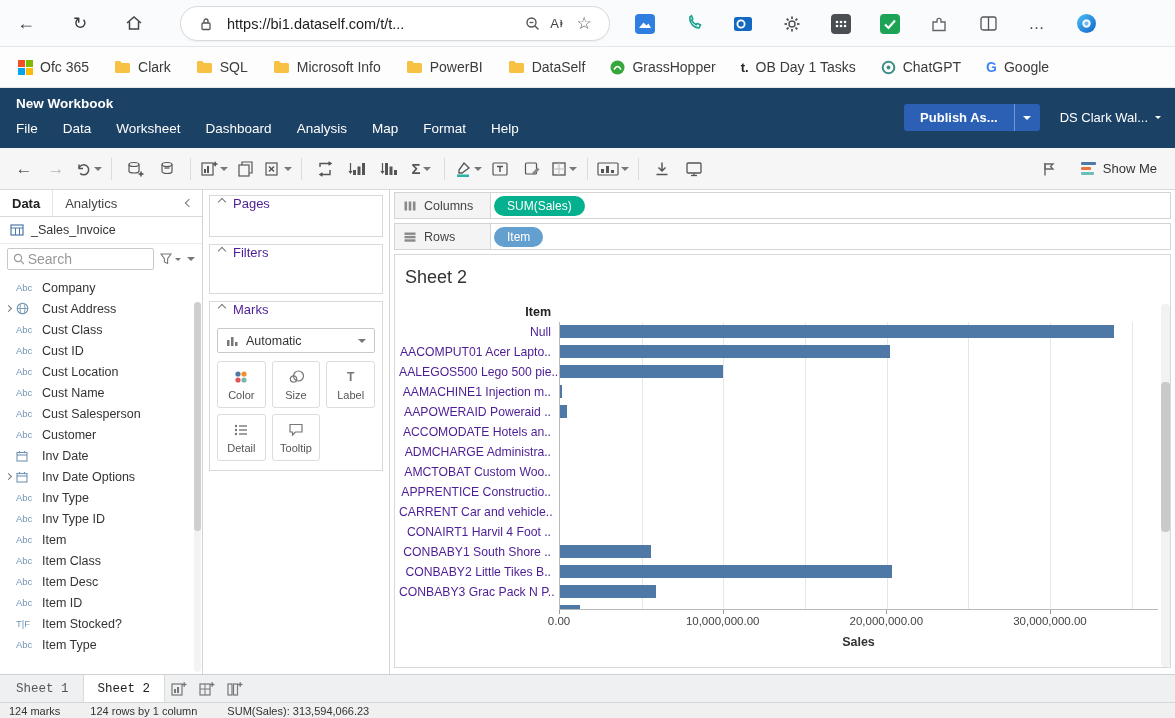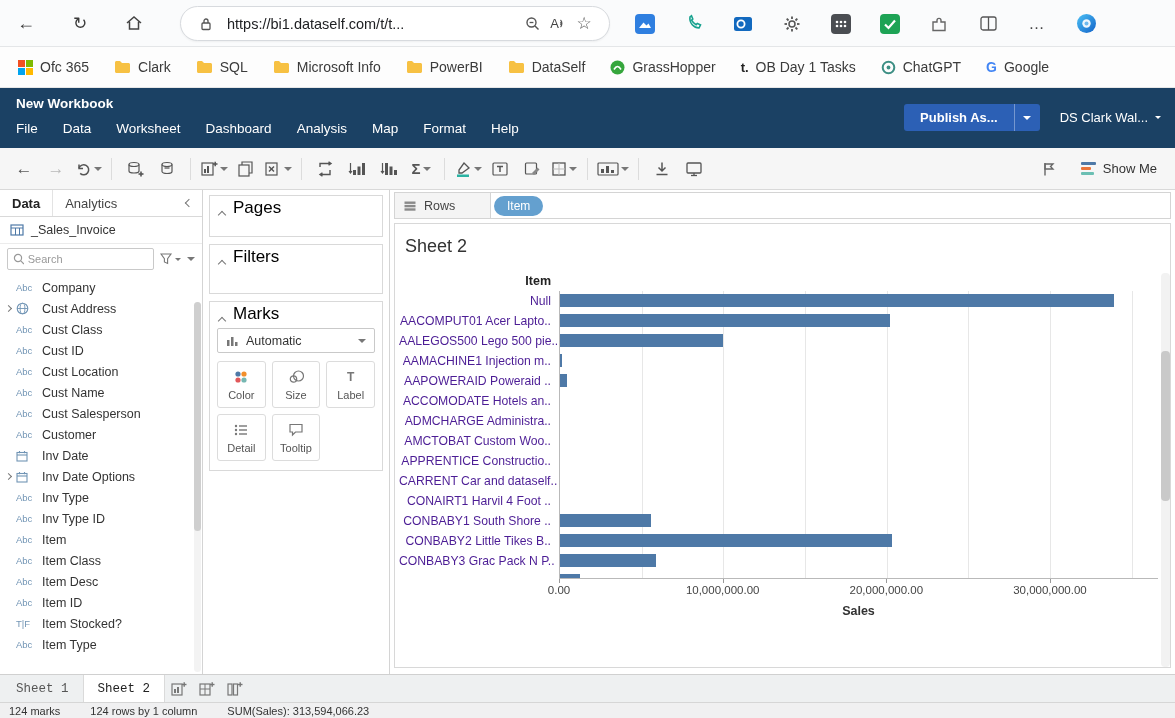--- a/index.html
+++ b/index.html
@@ -58,35 +58,35 @@
   
   .data-pane{width:203px;border-right:1px solid #d4d4d4;display:flex;flex-direction:column;background:#fff;}
   .dp-tabs{height:27px;display:flex;align-items:center;border-bottom:1px solid #d9d9d9;font-size:13px;}
   .dp-tab{padding:0 12px;height:100%;display:flex;align-items:center;}
   .dp-tab.active{font-weight:bold;color:#222;border-right:1px solid #e3e3e3;}
   .dp-tab.idle{color:#444;}
   .dp-collapse{margin-left:auto;padding-right:10px;display:flex;align-items:center;}
   .dp-source{height:27px;display:flex;align-items:center;gap:7px;padding-left:10px;font-size:12.5px;color:#333;border-bottom:1px solid #ececec;}
   .dp-search-row{height:30px;display:flex;align-items:center;padding:0 7px;gap:6px;}
   .dp-search{flex:1;height:22px;border:1px solid #c9c9c9;border-radius:2px;display:flex;align-items:center;padding:0 5px;gap:4px;}
-  .dp-search input{border:none;outline:none;width:100%;font-size:11px;color:#333;font-family:inherit;background:transparent;}
+  .dp-search input{border:none;outline:none;width:100%;font-size:14px;color:#333;font-family:inherit;background:transparent;}
   .dp-search input::placeholder{color:#999;}
   .dp-filter{display:flex;align-items:center;gap:2px;}
   .field-list{flex:1;overflow:hidden;position:relative;padding-top:3px;}
   .field-row{height:21px;display:flex;align-items:center;font-size:12.5px;color:#333;white-space:nowrap;}
   .f-exp{width:16px;display:inline-flex;justify-content:center;align-items:center;}
   .f-icon{width:26px;display:inline-flex;justify-content:flex-start;align-items:center;}
   .f-abc{font-size:9.5px;color:#7295b5;letter-spacing:0;}
   .dp-scroll{position:absolute;right:1px;top:2px;bottom:2px;width:7px;background:#f3f3f3;border-radius:4px;}
   .dp-scroll .thumb{position:absolute;top:0;height:62%;width:7px;background:#cfcfcf;border-radius:4px;}
 
   
   .shelf-pane{width:187px;border-right:1px solid #d4d4d4;padding:5px 6px;display:flex;flex-direction:column;gap:7px;background:#fff;}
   .card{border:1px solid #d9d9d9;background:#fff;}
-  .card-header{height:22px;display:flex;align-items:flex-end;gap:8px;padding-left:9px;font-size:17px;color:#000000;}
+  .card-header{height:22px;display:flex;align-items:flex-start;gap:8px;padding-left:9px;font-size:13px;color:#4c1d95;}
   .chev{display:inline-block;width:6px;height:6px;border-right:1.4px solid #777;border-bottom:1.4px solid #777;}
   .chev-u{transform:rotate(-135deg);margin-top:3px;}
   .chev-r{transform:rotate(-45deg);}
   .chev-l{transform:rotate(135deg);}
   .chev.xs{width:5px;height:5px;}
   .pages-body{height:18px;}
   .filters-body{height:26px;}
   .marks-body{padding:4px 7px 9px;}
   .mark-type{height:25px;border:1px solid #c9c9c9;border-radius:2px;display:flex;align-items:center;padding:0 8px;gap:8px;font-size:12.5px;color:#333;margin-bottom:8px;}
   .mark-type .caret{margin-left:auto;}
@@ -791,20 +791,33 @@
               </div>
             </div>
         </div>
       </div>
     </div>
 
     <div class="view-area">
       <div class="shelf-row">
         <div class="shelf-label">
           <svg width="12" height="10">
+              <rect x="0.5" y="0.5" width="2.6" height="9" fill="#8a8a8a"></rect>
+              <rect x="4.7" y="0.5" width="2.6" height="9" fill="#8a8a8a"></rect>
+              <rect x="8.9" y="0.5" width="2.6" height="9" fill="#8a8a8a"></rect>
+            </svg>
+          <span>Columns</span>
+        </div>
+        <div class="shelf-content">
+          <span class="pill measure">SUM(Sales)</span>
+        </div>
+      </div>
+      <div class="shelf-row">
+        <div class="shelf-label">
+          <svg width="12" height="10">
               <rect x="0.5" y="0.5" width="11" height="2.4" fill="#8a8a8a"></rect>
               <rect x="0.5" y="3.9" width="11" height="2.4" fill="#8a8a8a"></rect>
               <rect x="0.5" y="7.3" width="11" height="2.4" fill="#8a8a8a"></rect>
             </svg>
           <span>Rows</span>
         </div>
         <div class="shelf-content">
           <span class="pill dimension">Item</span>
         </div>
       </div>
@@ -816,21 +829,21 @@
             <div class="lbl-header">Item</div>
           <div class="lbl-row">Null</div>
               <div class="lbl-row">AACOMPUT01 Acer Lapto..</div>
               <div class="lbl-row">AALEGOS500 Lego 500 pie..</div>
               <div class="lbl-row">AAMACHINE1 Injection m..</div>
               <div class="lbl-row">AAPOWERAID Poweraid ..</div>
               <div class="lbl-row">ACCOMODATE Hotels an..</div>
               <div class="lbl-row">ADMCHARGE Administra..</div>
               <div class="lbl-row">AMCTOBAT Custom Woo..</div>
               <div class="lbl-row">APPRENTICE Constructio..</div>
-              <div class="lbl-row">CARRENT Car and dataself..</div>
+              <div class="lbl-row">CARRENT Car and vehicle..</div>
               <div class="lbl-row">CONAIRT1 Harvil 4 Foot ..</div>
               <div class="lbl-row">CONBABY1 South Shore ..</div>
               <div class="lbl-row">CONBABY2 Little Tikes B..</div>
               <div class="lbl-row">CONBABY3 Grac Pack N P..</div>
             </div>
           <div class="plot-col">
             <div class="plot-spacer"></div>
             <div class="plot-area">
                 <div class="gridline" style="left: 13.6612%;"></div>
                 <div class="gridline" style="left: 27.3224%;"></div>

